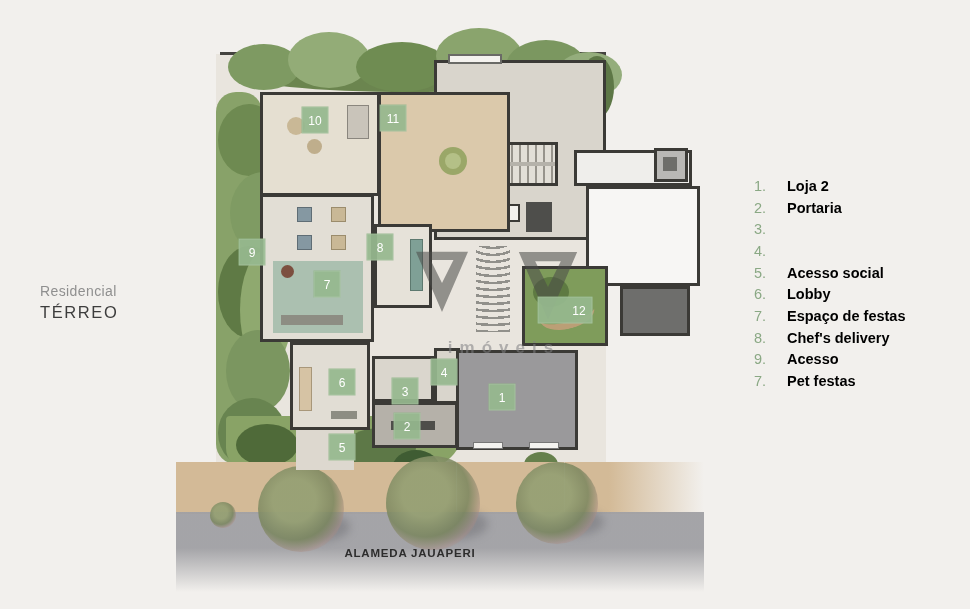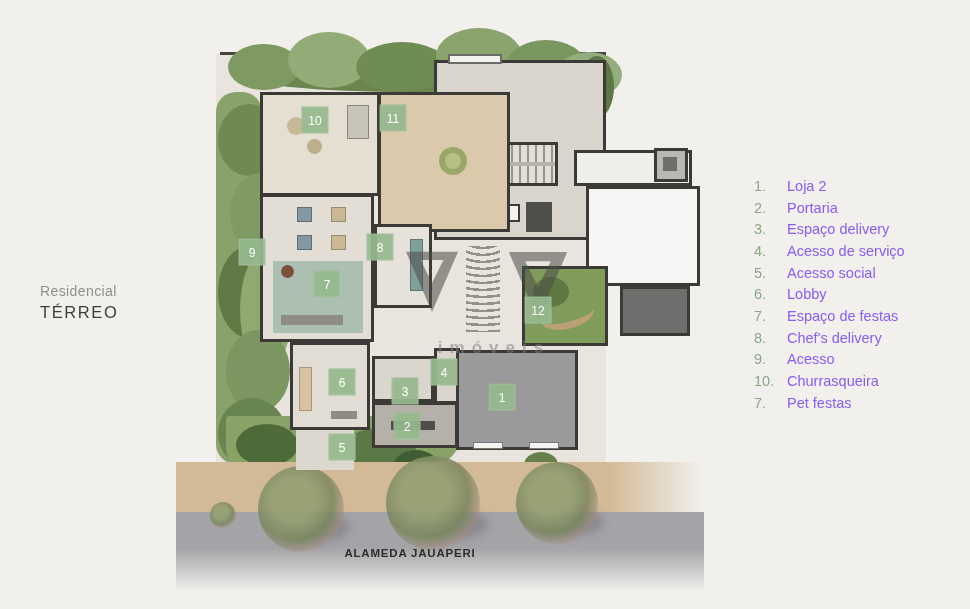--- a/index.html
+++ b/index.html
@@ -23,36 +23,36 @@
   #sidewalk{left:176px;top:462px;width:528px;height:52px;
             background:linear-gradient(90deg,#d3ba97 0 82%,rgba(211,186,151,0) 100%);}
   #street{left:176px;top:512px;width:528px;height:80px;
           background:linear-gradient(180deg,rgba(160,160,164,.95) 0 45%,rgba(160,160,164,0) 100%);}
   .joint{position:absolute;top:0;width:1px;height:100%;background:rgba(255,255,255,.45);}
   .tree{position:absolute;border-radius:50%;
         background:radial-gradient(circle at 42% 40%,rgba(150,160,116,.95) 0 30%,
                    rgba(122,134,94,.85) 55%,rgba(168,140,130,.45) 72%,rgba(150,150,140,0) 78%);}
   .tree-shadow{position:absolute;border-radius:50%;background:rgba(90,90,95,.35);filter:blur(4px);}
   
-  #watermark{left:406px;top:242px;width:176px;height:120px;opacity:.55;z-index:30;}
+  #watermark{left:416px;top:242px;width:176px;height:120px;opacity:.55;z-index:30;}
   #watermark svg{position:absolute;fill:#4b4b49;}
   #wm-stripes{position:absolute;left:60px;top:4px;width:34px;height:86px;
      background:repeating-radial-gradient(circle at 50% -40%,#4b4b49 0 2.5px,rgba(0,0,0,0) 2.5px 7px);}
   #wm-text{position:absolute;left:0;top:96px;width:176px;text-align:center;
      font-size:17px;letter-spacing:7px;color:#7f7f82;font-weight:600;}
   
   #title-block{left:40px;top:283px;z-index:50;}
   #title-line1{font-size:14px;color:#8f8f8f;letter-spacing:.4px;}
   #title-line2{font-size:16.5px;color:#3d3d3d;letter-spacing:1.6px;margin-top:4px;}
   #street-label{left:295px;top:547px;width:230px;text-align:center;font-size:11.5px;
      font-weight:600;letter-spacing:.8px;color:#2d2d2d;z-index:20;}
   #legend{left:754px;top:176px;z-index:50;}
   .legend-row{display:flex;line-height:21.65px;font-size:14.5px;}
   .legend-num{width:25px;text-align:left;color:#8aa884;font-weight:500;flex:none;}
-  .legend-label{color:#8b5cf6;padding-left:8px;white-space:nowrap;}
+  .legend-label{color:#000000;padding-left:8px;white-space:nowrap;font-weight:bold;}
 </style>
 </head>
 <body>
 
 <div class="abs" id="plan-ground"></div>
 
 <div class="abs bwall" style="left:220px;top:52px;width:386px;height:3px;"></div>
 <div class="abs bwall" style="left:603px;top:52px;width:3px;height:100px;"></div>
 
 <div>
@@ -179,45 +179,43 @@
 <div class="badge" style="left:407px;top:426px;">2</div>
 <div class="badge" style="left:405px;top:391px;">3</div>
 <div class="badge" style="left:444px;top:372px;">4</div>
 <div class="badge" style="left:342px;top:447px;">5</div>
 <div class="badge" style="left:342px;top:382px;">6</div>
 <div class="badge" style="left:327px;top:284px;">7</div>
 <div class="badge" style="left:380px;top:247px;">8</div>
 <div class="badge" style="left:252px;top:252px;">9</div>
 <div class="badge" style="left:315px;top:120px;">10</div>
 <div class="badge" style="left:393px;top:118px;">11</div>
-<div class="badge" style="left:538px;top:310px;">12</div>
+<div class="badge" style="left:565px;top:310px;padding-left:28px;">12</div>
 
 <div class="abs" id="title-block">
   <div id="title-line1">Residencial</div>
   <div id="title-line2">TÉRREO</div>
 </div>
 
 <div class="abs" id="street-label">ALAMEDA JAUAPERI</div>
 
 <div class="abs" id="legend">
   <div class="legend-row">
       <span class="legend-num">1.</span>
       <span class="legend-label">Loja 2</span>
     </div>
   <div class="legend-row">
       <span class="legend-num">2.</span>
       <span class="legend-label">Portaria</span>
     </div>
   <div class="legend-row">
       <span class="legend-num">3.</span>
-      <span class="legend-label">Espaço delivery</span>
     </div>
   <div class="legend-row">
       <span class="legend-num">4.</span>
-      <span class="legend-label">Acesso de serviço</span>
     </div>
   <div class="legend-row">
       <span class="legend-num">5.</span>
       <span class="legend-label">Acesso social</span>
     </div>
   <div class="legend-row">
       <span class="legend-num">6.</span>
       <span class="legend-label">Lobby</span>
     </div>
   <div class="legend-row">
@@ -226,20 +224,16 @@
     </div>
   <div class="legend-row">
       <span class="legend-num">8.</span>
       <span class="legend-label">Chef's delivery</span>
     </div>
   <div class="legend-row">
       <span class="legend-num">9.</span>
       <span class="legend-label">Acesso</span>
     </div>
   <div class="legend-row">
-      <span class="legend-num">10.</span>
-      <span class="legend-label">Churrasqueira</span>
-    </div>
-  <div class="legend-row">
       <span class="legend-num">7.</span>
       <span class="legend-label">Pet festas</span>
     </div>
 </div>
 
 </body></html>

